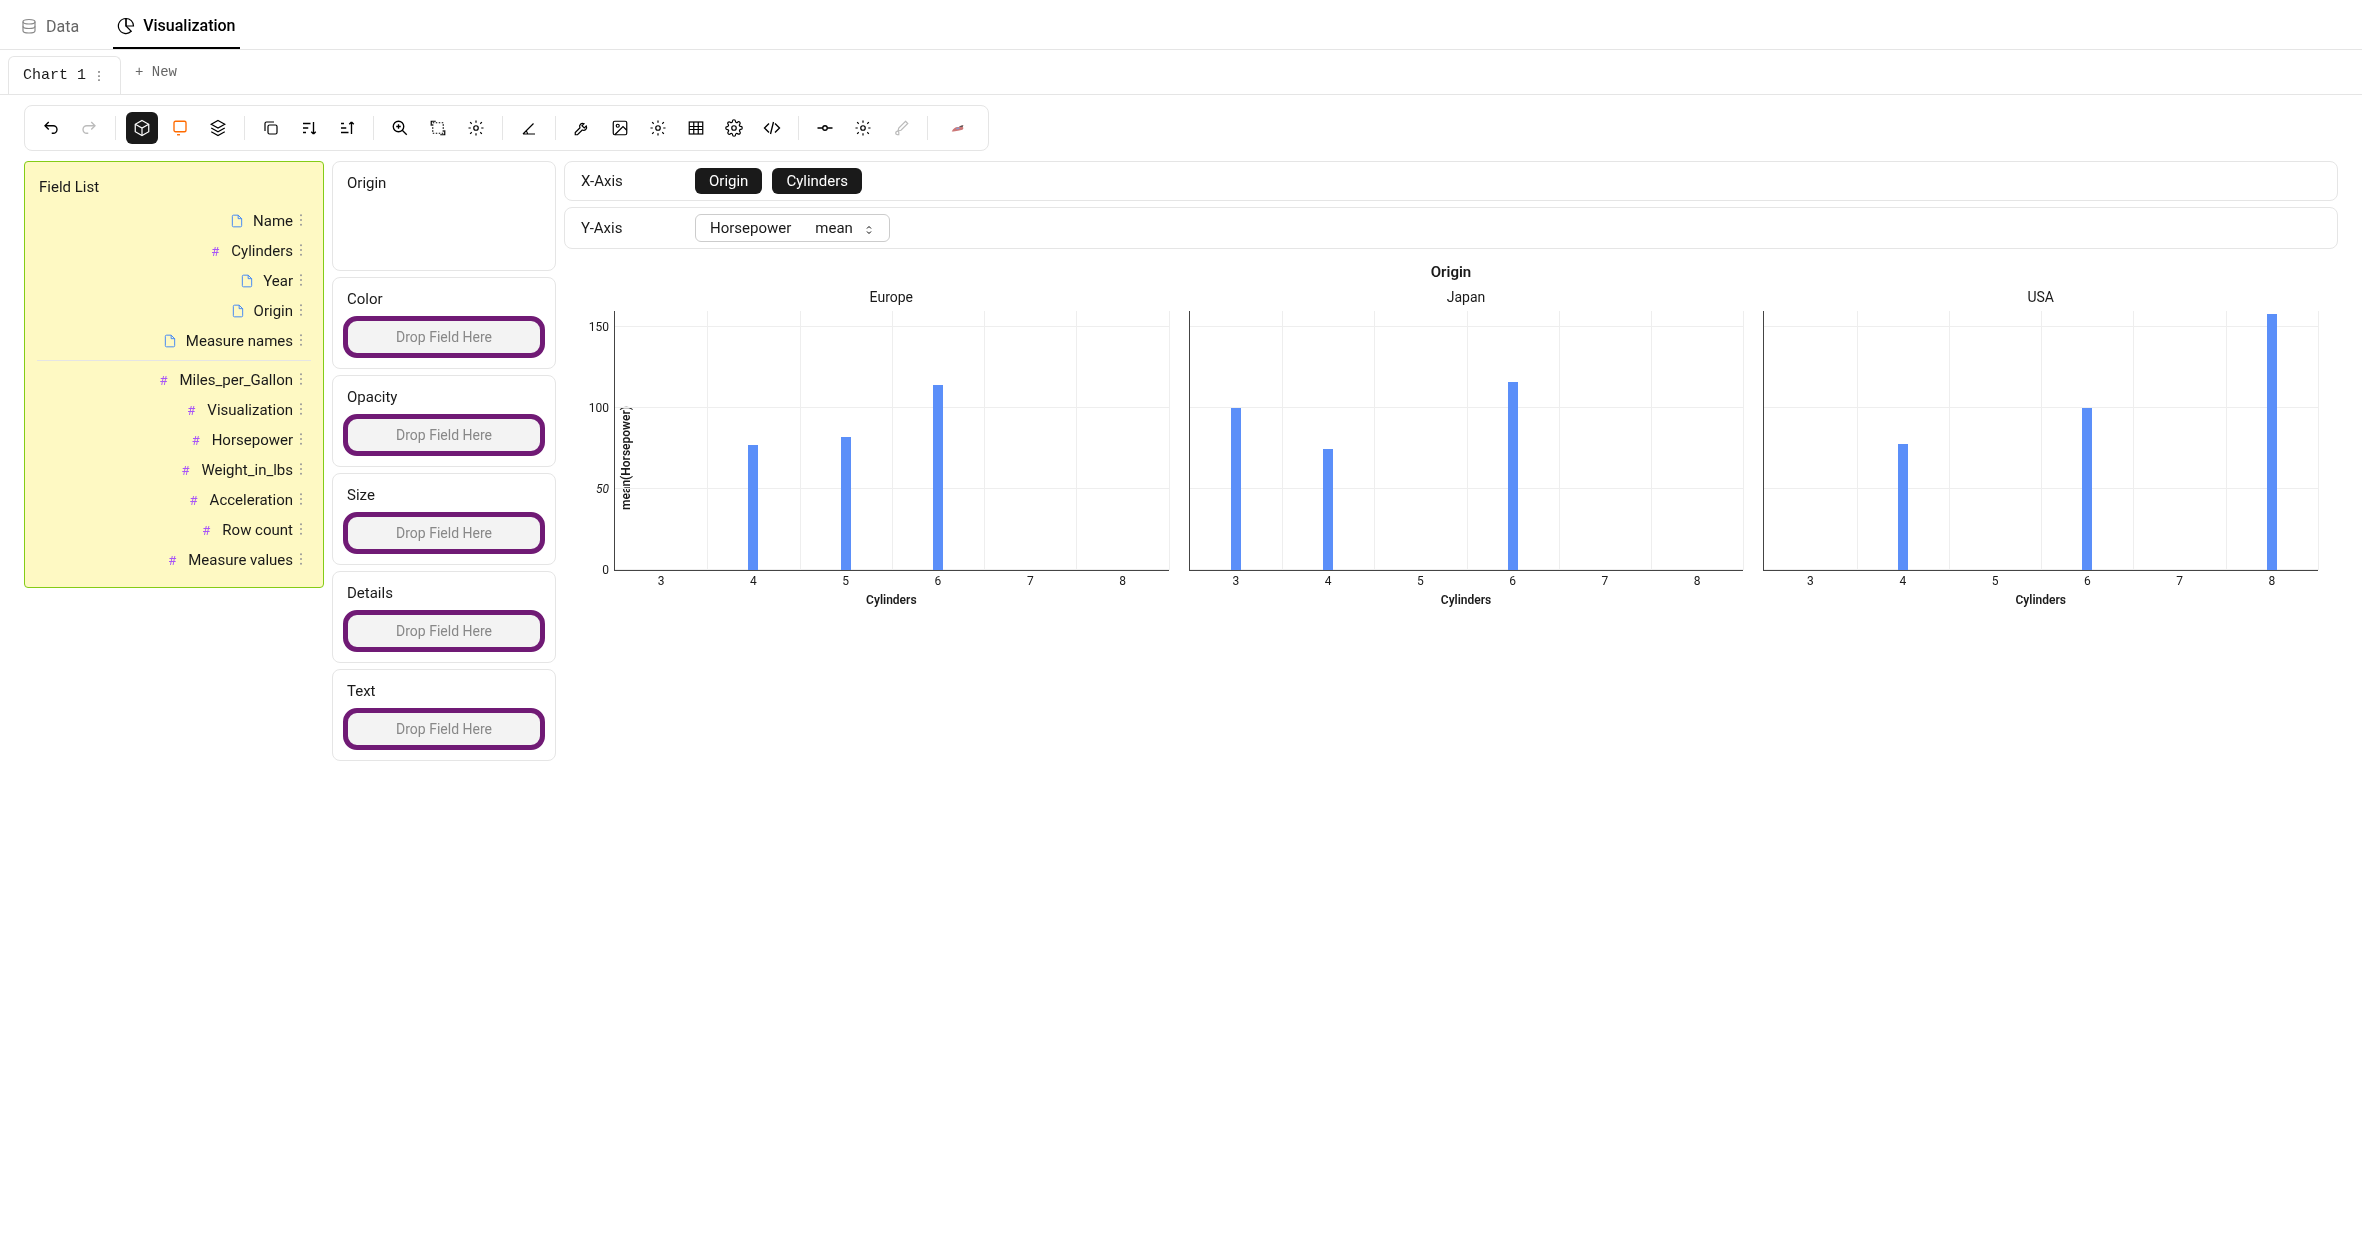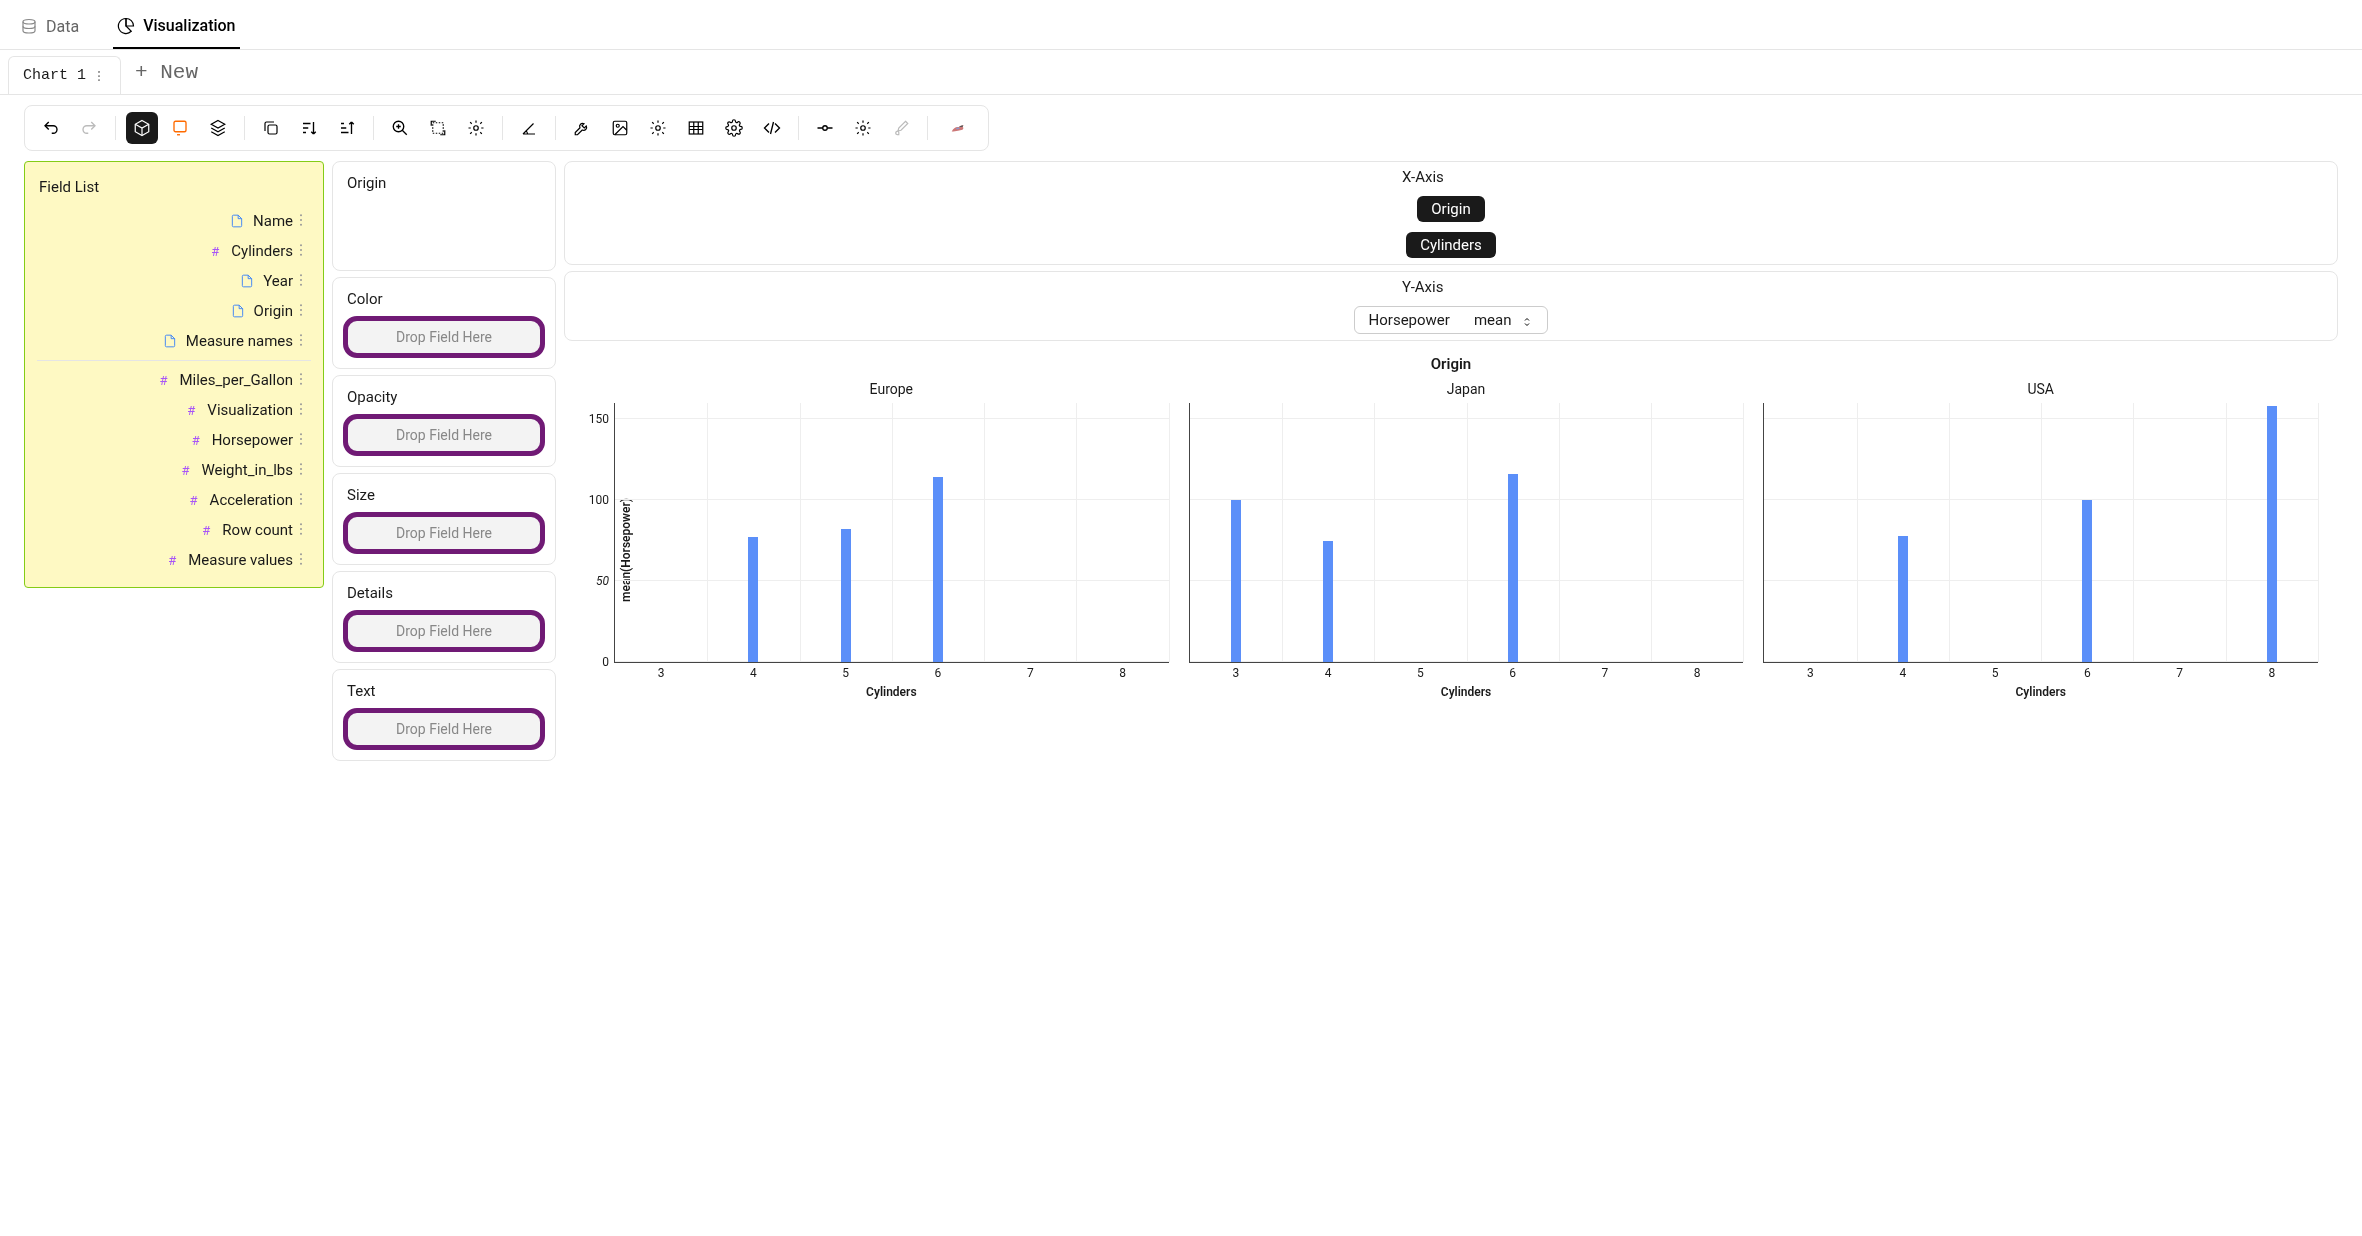--- a/index.html
+++ b/index.html
@@ -8,21 +8,21 @@
   
   .top-tabs { display: flex; align-items: center; gap: 30px; padding: 8px 16px 0 16px; border-bottom: 1px solid #e5e5e5; }
   .top-tab { display: flex; align-items: center; gap: 8px; padding: 8px 4px 12px 4px; cursor: pointer; color: #666; font-size: 16px; }
   .top-tab.active { color: #000; font-weight: 500; border-bottom: 2px solid #000; }
   .top-tab .icon { width: 18px; height: 18px; }
   
   
   .chart-tabs { display: flex; align-items: center; padding: 0 8px; border-bottom: 1px solid #e5e5e5; font-family: Liberation Mono, monospace; }
   .chart-tab { display: flex; align-items: center; gap: 6px; padding: 10px 14px; border: 1px solid #e5e5e5; border-bottom: none; border-radius: 6px 6px 0 0; margin-top: 6px; font-size: 15px; }
   .chart-tab .dots { width: 14px; height: 14px; }
-  .new-tab { padding: 10px 14px; color: #666; cursor: pointer; font-size: 21px; }
+  .new-tab { padding: 10px 14px; color: #666; cursor: pointer; font-size: 14px; }
   
   
   .toolbar-wrap { padding: 10px 24px; }
   .toolbar { display: flex; align-items: center; gap: 6px; border: 1px solid #e5e5e5; border-radius: 8px; padding: 6px 10px; width: fit-content; }
   .toolbar .btn { width: 32px; height: 32px; display: flex; align-items: center; justify-content: center; border-radius: 6px; cursor: pointer; }
   .toolbar .btn.dark { background: #1a1a1a; color: #fff; }
   .toolbar .btn.orange svg { stroke: #ff6b00; }
   .toolbar .sep { width: 1px; height: 24px; background: #e5e5e5; margin: 0 4px; }
   .toolbar svg { width: 18px; height: 18px; }
   
@@ -45,21 +45,21 @@
   
   .shelves { width: 224px; display: flex; flex-direction: column; gap: 6px; }
   .shelf { border: 1px solid #e5e5e5; border-radius: 8px; padding: 10px 10px; }
   .shelf-label { font-size: 15px; padding: 2px 4px 8px 4px; }
   .filter-area { height: 60px; }
   .drop-zone { background: #f3f3f3; border: 5px solid #701a75; border-radius: 14px; color: #888; text-align: center; padding: 8px 0; font-size: 14px; }
   
   
   .chart-area { flex: 1; }
   .axis-rows { }
-  .axis-row { display: flex; align-items: center; gap: 10px; border: 1px solid #e5e5e5; border-radius: 8px; margin-bottom: 6px; padding: 6px 10px; flex-direction: column; }
+  .axis-row { display: flex; align-items: center; gap: 10px; border: 1px solid #e5e5e5; border-radius: 8px; margin-bottom: 6px; padding: 6px 10px; }
   .axis-label { width: 110px; font-size: 15px; padding-left: 6px; }
   .pill { display: inline-flex; align-items: center; gap: 10px; border-radius: 6px; padding: 4px 14px; font-size: 15px; }
   .pill.dark { background: #1a1a1a; color: #fff; }
   .pill.outline { background: #fff; border: 1px solid #ccc; }
   .pill .agg { margin-left: 14px; }
   .pill .chev { width: 12px; height: 12px; }
   
   
   .facet-title { text-align: center; font-weight: 600; margin: 14px 0 8px 0; font-size: 15px; }
   .facets { display: flex; gap: 20px; padding: 0 20px 20px 50px; position: relative; }

